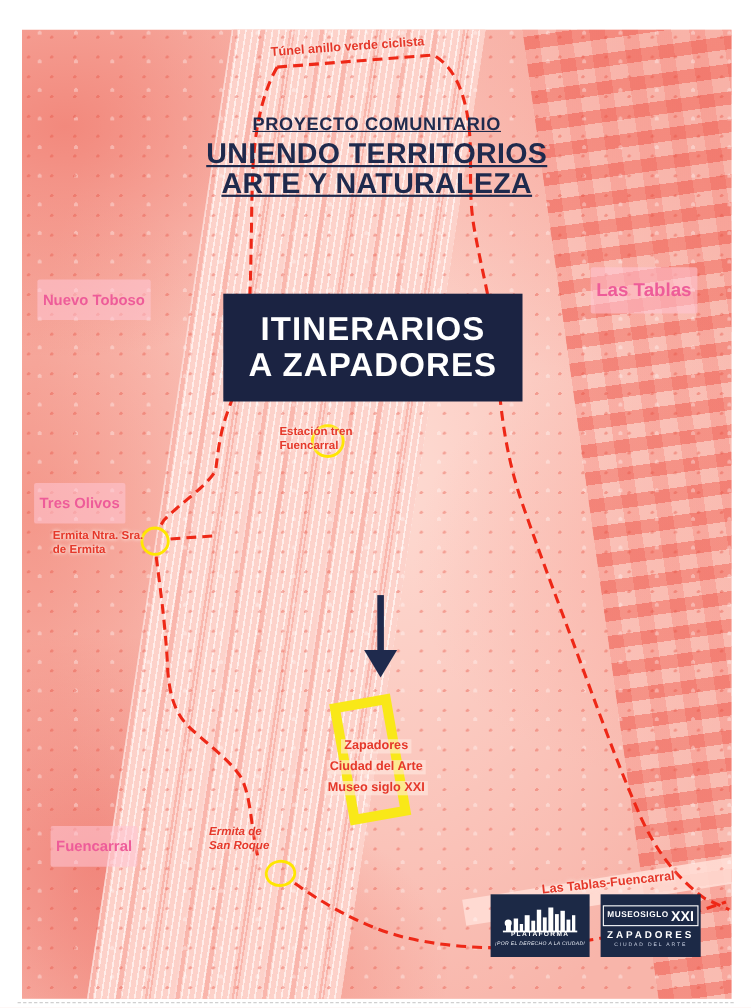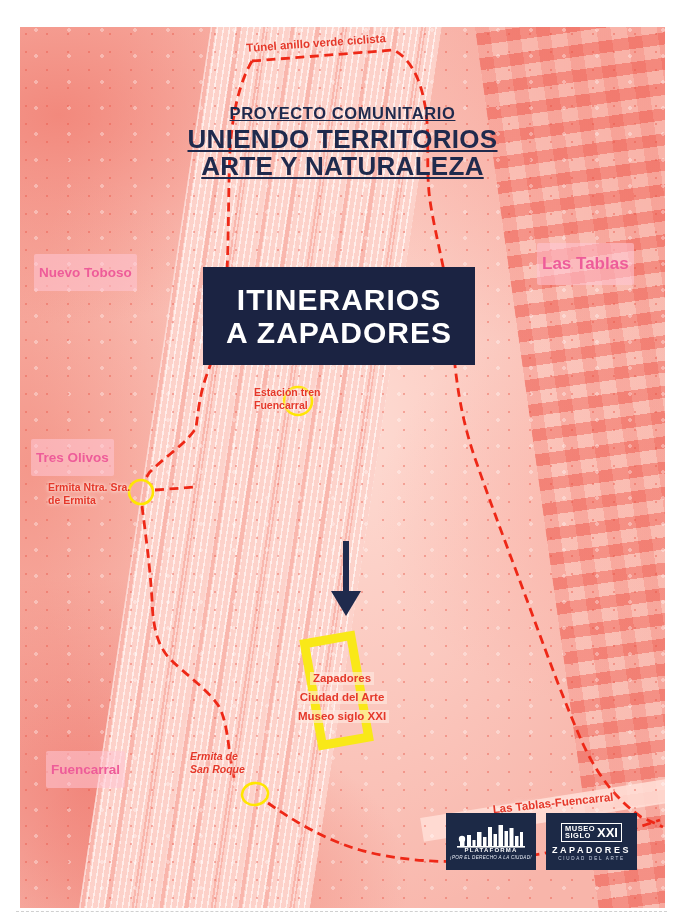--- a/index.html
+++ b/index.html
@@ -72,21 +72,21 @@
     background:rgba(255,233,225,.6);padding:0 3px;margin-bottom:2px;}
 
   
   .logo{position:absolute;top:813px;height:57px;background:#1c2946;z-index:5;display:flex;
     flex-direction:column;align-items:center;justify-content:center;color:#fff;}
   .logo-plataforma{left:446px;width:90px;}
   .plat-name{font-size:6px;font-weight:bold;letter-spacing:1.2px;line-height:6px;margin-top:-2px;}
   .plat-tag{font-size:4.6px;font-style:italic;letter-spacing:.3px;margin-top:2px;color:#e8ecf5;}
   .logo-museo{left:546px;width:91px;}
   .museo-top{display:flex;align-items:center;border:1.5px solid #fff;padding:1px 3px;gap:2px;}
-  .museo-words{display:flex;flex-direction:column;font-size:7.5px;font-weight:bold;line-height:7.5px;letter-spacing:.5px;}
+  .museo-words{display:flex;flex-direction:row;font-size:7.5px;font-weight:bold;line-height:7.5px;letter-spacing:.5px;}
   .museo-xxi{font-size:13px;font-weight:bold;line-height:15px;}
   .museo-name{font-size:9px;font-weight:bold;letter-spacing:2.6px;margin-top:3px;}
   .museo-sub{font-size:4.6px;letter-spacing:1.7px;margin-top:1px;color:#cdd5e6;}
 
   .edge-artifact{position:absolute;left:16px;right:16px;top:911px;
     border-top:1.5px dashed rgba(150,150,150,.45);z-index:1;}
 </style>
 </head>
 <body>
 

